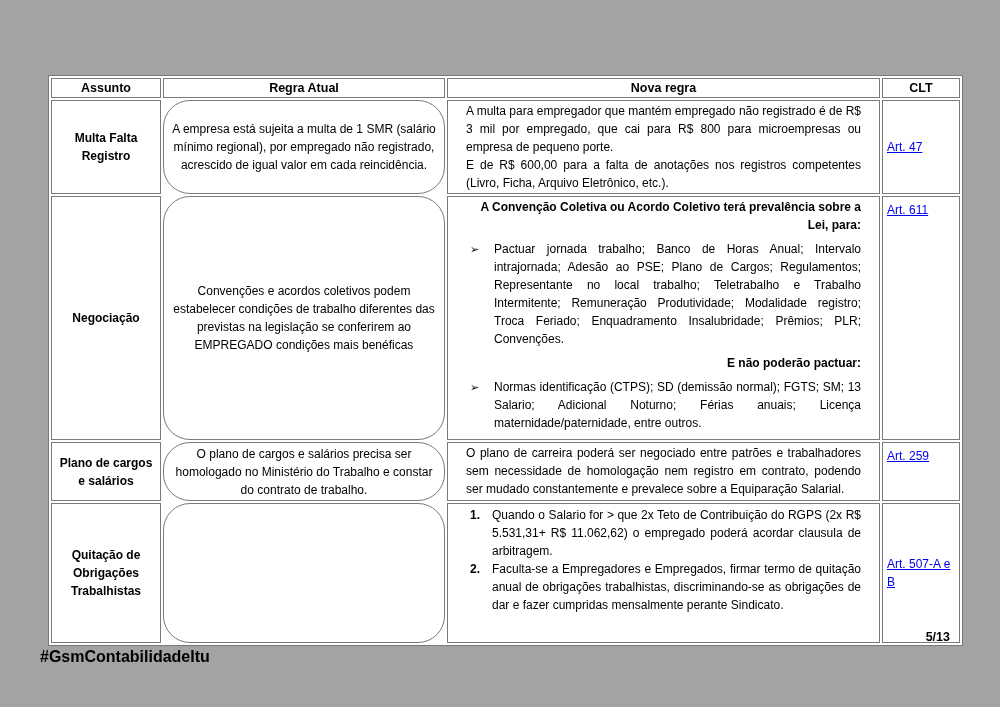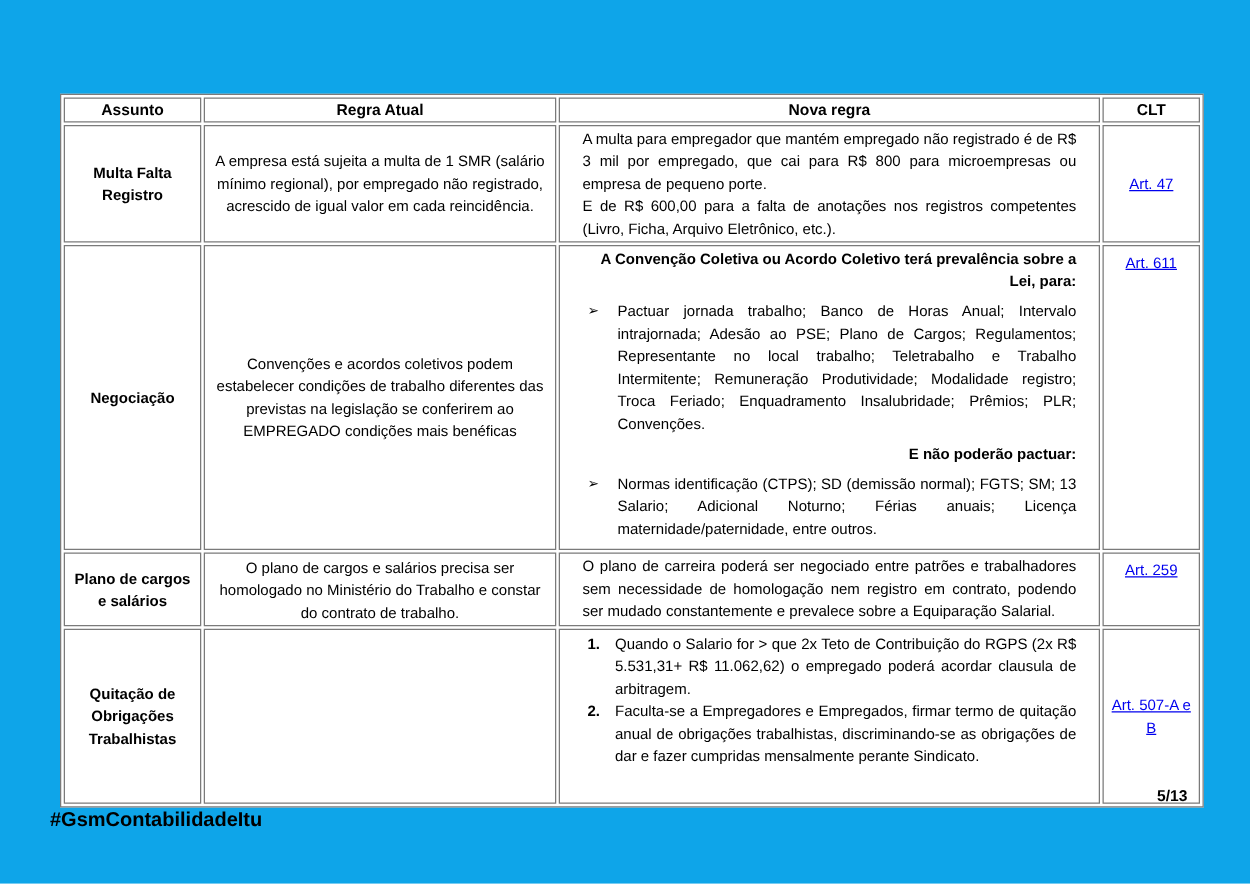--- a/index.html
+++ b/index.html
@@ -1,20 +1,20 @@
 <!DOCTYPE html>
 <html><head>
 <meta charset="utf-8">
 <style>
   html, body { margin: 0; padding: 0; background: #ffffff; }
   .page {
     position: relative;
     width: 1000px;
     height: 707px;
-    background: #0ea5e9;
+    background: #a3a3a3;
     font-family: "Liberation Sans", sans-serif;
     color: #000000;
     overflow: hidden;
   }
   table.rules-table {
     position: absolute;
     left: 48px;
     top: 75px;
     width: 903px;
     table-layout: fixed;
@@ -32,23 +32,23 @@
     overflow: hidden;
   }
   th {
     font-weight: bold;
     text-align: center;
     font-size: 12.5px;
     height: 16px;
     padding: 0 2px;
   }
   td.assunto { font-weight: bold; text-align: center; }
-  td.regra   { text-align: center; }
+  td.regra   { text-align: center; border-radius: 27px; }
   td.nova    { text-align: justify; vertical-align: top; padding: 1px 18px; }
-  td.clt     { text-align: center; margin-top: 24px; }
+  td.clt     { text-align: left; margin-top: 24px; }
   td.clt.top { vertical-align: top; padding-top: 4px; }
   .clt-link  { color: #0000ee; text-decoration: underline; cursor: pointer; }
   tr.r1 td { height: 90px; }
   tr.r2 td { height: 228px; }
   tr.r3 td { height: 52px; }
   tr.r4 td { height: 136px; }
   p.np   { margin: 0; }
   p.lead { margin: 0 0 6px 0; font-weight: bold; text-align: right; }
   .bullet { display: flex; margin: 0 0 6px 0; }
   .bullet .marker { flex: 0 0 24px; font-size: 11px; text-align: left; padding-left: 4px; }

